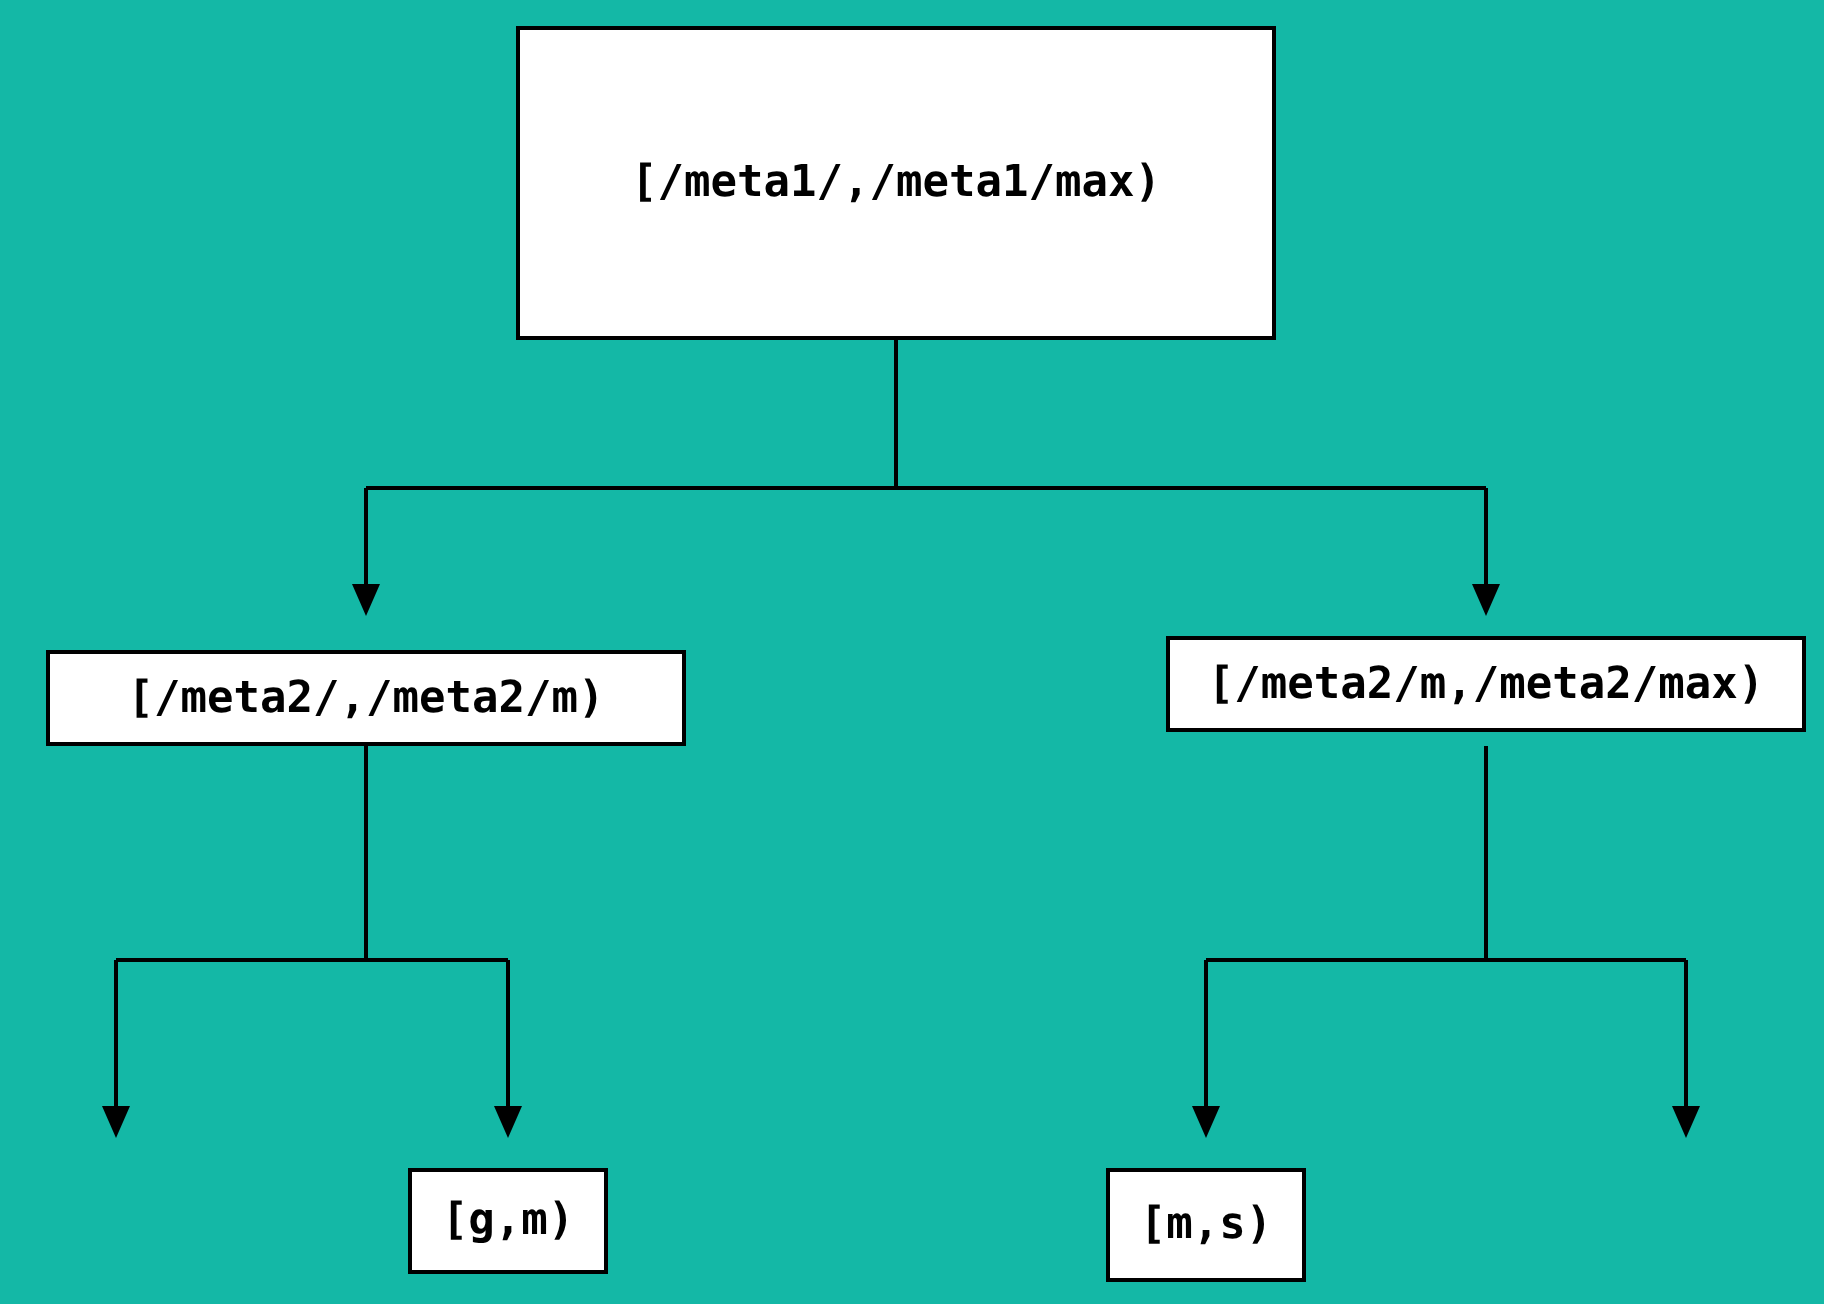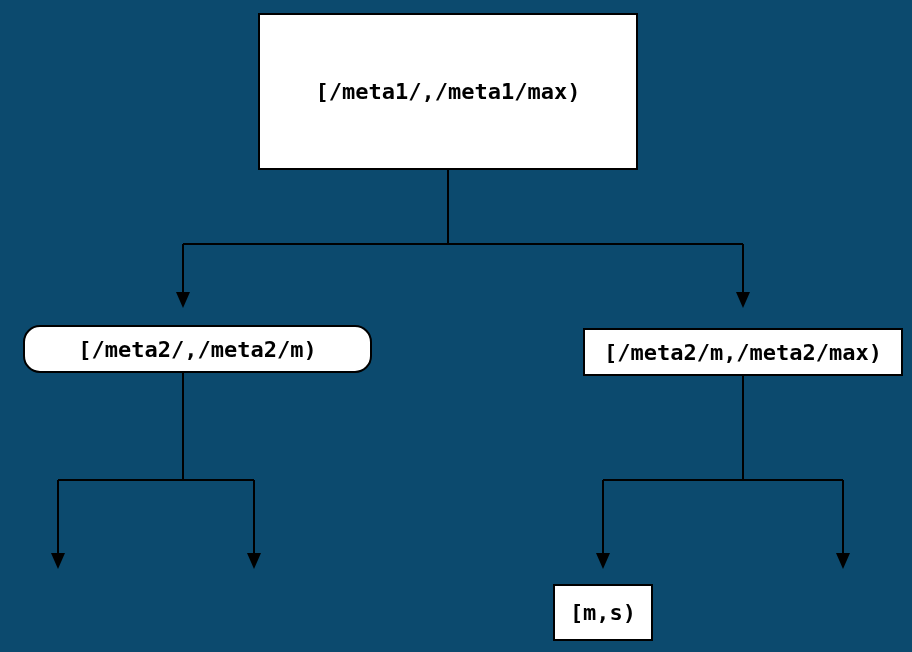--- a/index.html
+++ b/index.html
@@ -4,21 +4,21 @@
 <style>
   html, body {
     margin: 0;
     padding: 0;
     background: #ffffff;
   }
   .canvas {
     position: relative;
     width: 912px;
     height: 652px;
-    background: #0c4a6e;
+    background: #14b8a6;
     font-family: "DejaVu Sans Mono", "Liberation Mono", monospace;
     overflow: hidden;
   }
   .edges-svg {
     position: absolute;
     left: 0;
     top: 0;
     width: 912px;
     height: 652px;
     display: block;
@@ -40,22 +40,22 @@
     color: #000000;
     display: flex;
     align-items: center;
     justify-content: center;
     font-size: 22px;
     font-weight: bold;
     white-space: nowrap;
     letter-spacing: 0;
   }
   .node-root      { left: 258px; top: 13px;  width: 380px; height: 157px; }
-  .node-left      { left: 23px;  top: 325px; width: 349px; height: 48px; border-radius: 17px; }
-  .node-right     { left: 583px; top: 328px; width: 320px; height: 48px; }
+  .node-left      { left: 23px;  top: 325px; width: 320px; height: 48px; }
+  .node-right     { left: 583px; top: 318px; width: 320px; height: 48px; }
   .node-leaf-ag   { left: 8px;   top: 584px; width: 100px; height: 53px; }
   .node-leaf-gm   { left: 204px; top: 584px; width: 100px; height: 53px; }
   .node-leaf-ms   { left: 553px; top: 584px; width: 100px; height: 57px; }
   .node-leaf-smax { left: 778px; top: 584px; width: 122px; height: 53px; }
 </style>
 </head>
 <body>
 
 <div class="canvas">
 
@@ -80,17 +80,18 @@
     </g>
   </svg>
 
   <div class="node node-root">[/meta1/,/meta1/max)</div>
 
   <div class="node node-left">[/meta2/,/meta2/m)</div>
 
   <div class="node node-right">[/meta2/m,/meta2/max)</div>
 
 
+  <div class="node node-leaf-gm">[g,m)</div>
 
   <div class="node node-leaf-ms">[m,s)</div>
 
 
 </div>
 
 </body></html>

